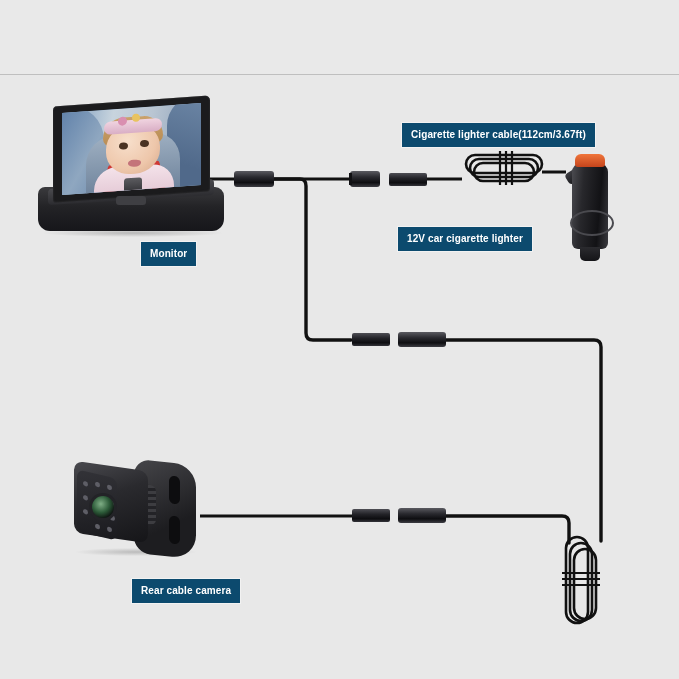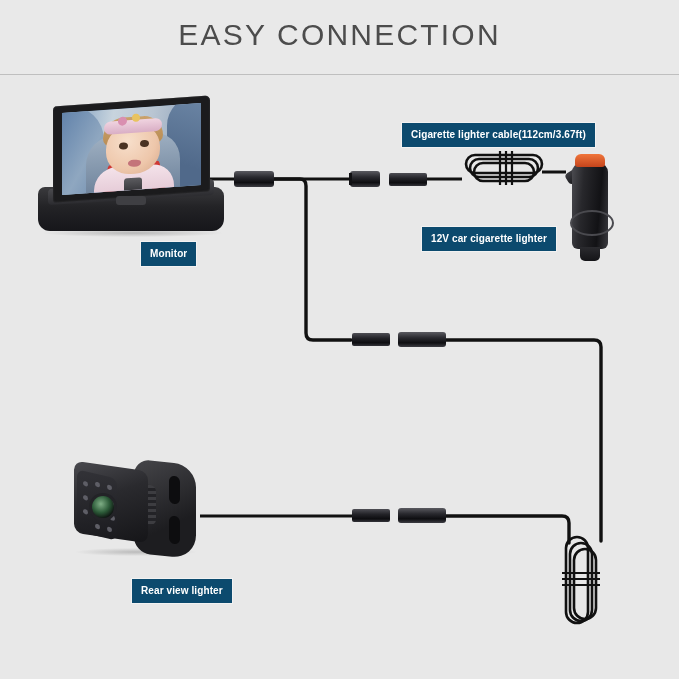--- a/index.html
+++ b/index.html
@@ -327,21 +327,20 @@
     position: absolute;
     background: #101013;
   }
 </style>
 </head>
 <body>
 
 <div id="page">
 
   <div id="header">
-    <div id="title">EASY CONNECTION</div>
     <div id="header-rule"></div>
   </div>
 
   <div id="stage">
 
     <svg id="wires" viewBox="0 0 679 604">
 
       <path d="M 205 104 L 237 104" stroke="#111111" stroke-width="3" fill="none"></path>
 
       <path d="M 272 104 L 300 104 Q 306 104 306 111 L 306 258 Q 306 265 313 265 L 351 265" stroke="#111111" stroke-width="3.4" fill="none" stroke-linecap="round"></path>
@@ -445,21 +444,21 @@
     <div id="plug">
       <div class="plug-neck"></div>
       <div class="plug-body"></div>
       <div class="plug-ring"></div>
       <div class="plug-cap"></div>
       <div class="plug-tip"></div>
     </div>
 
     <div class="callout" style="left:401px; top:47px;">Cigarette lighter cable(112cm/3.67ft)</div>
 
-    <div class="callout" style="left:421px; top:151px;">12V car cigarette lighter</div>
+    <div class="callout" style="left:397px; top:151px;">12V car cigarette lighter</div>
 
     <div class="callout" style="left:140px; top:166px;">Monitor</div>
 
-    <div class="callout" style="left:131px; top:503px;">Rear view lighter</div>
+    <div class="callout" style="left:131px; top:503px;">Rear cable camera</div>
 
 
   </div>
 </div>
 
 </body></html>

